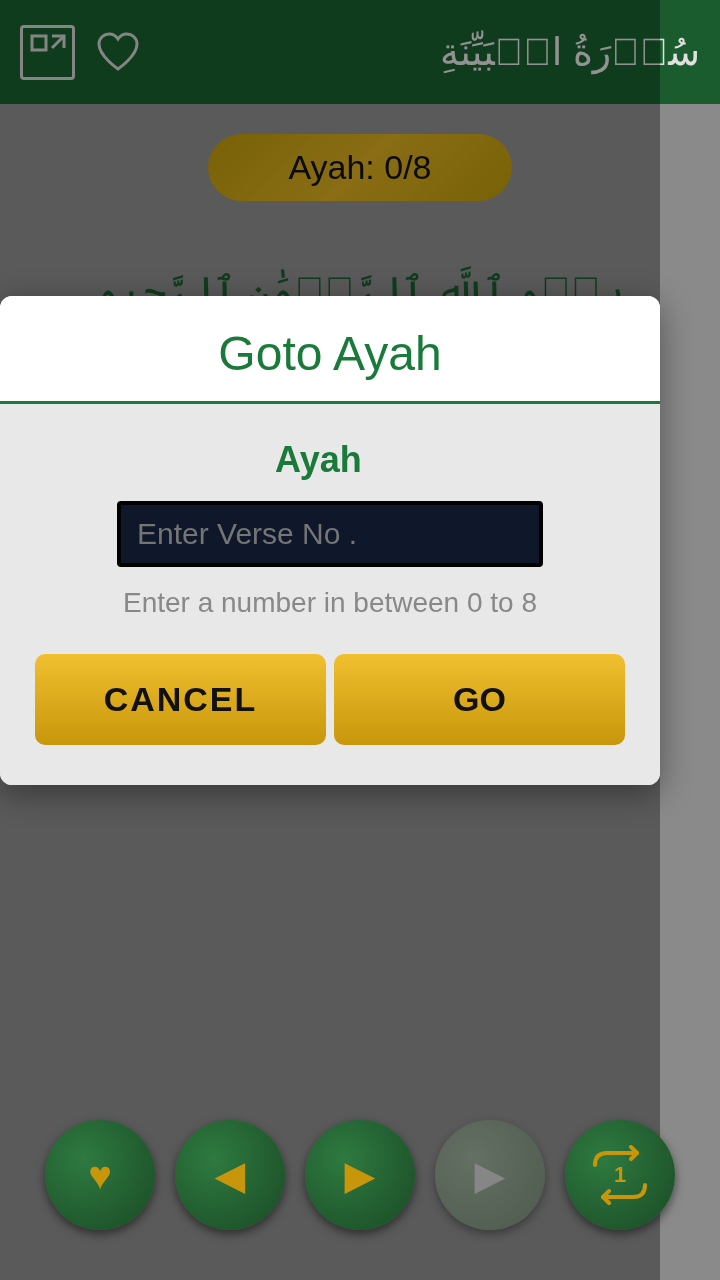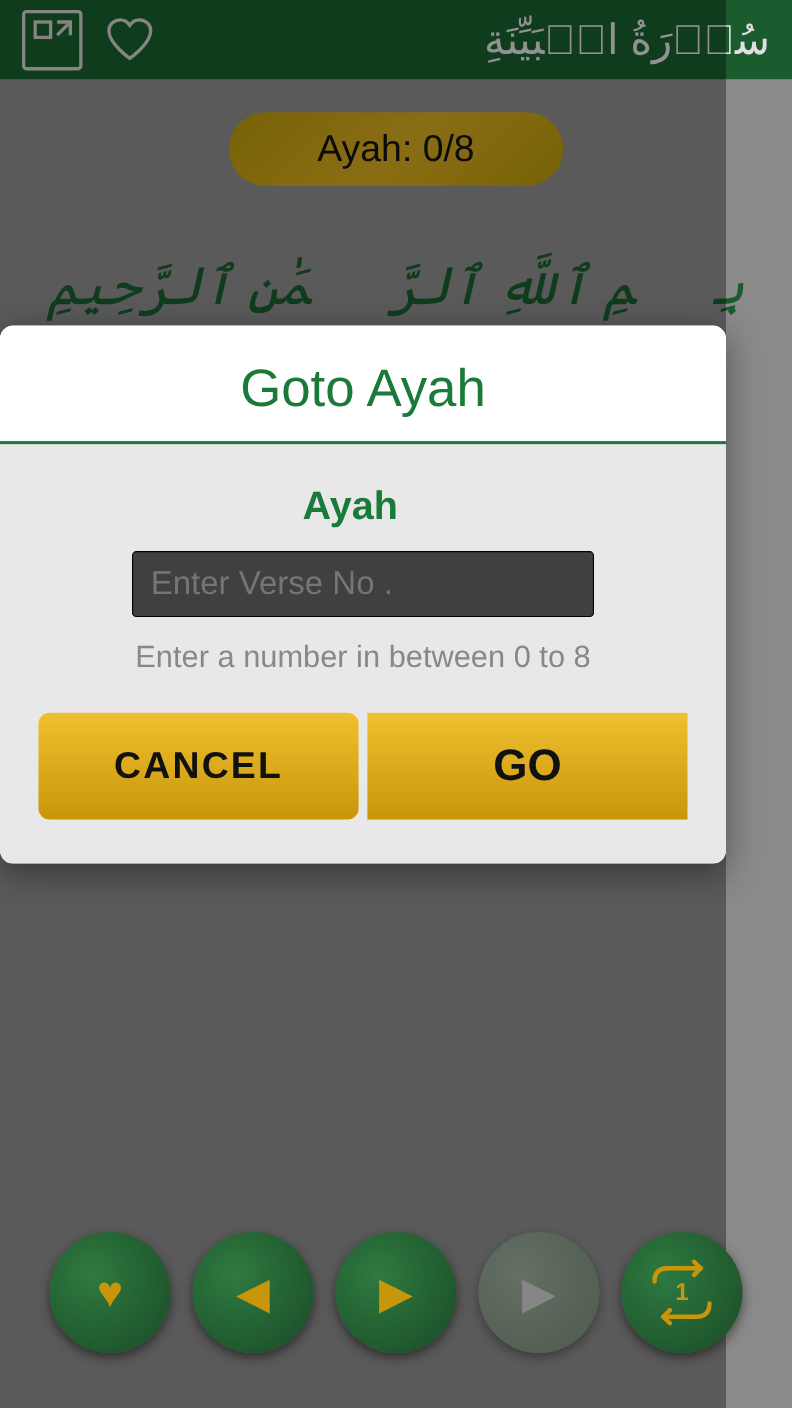--- a/index.html
+++ b/index.html
@@ -8,21 +8,21 @@
       height: 1280px;
       background-color: #8a8a8a;
       font-family: 'Arial', sans-serif;
       overflow: hidden;
       position: relative;
     }
 
     
     .top-bar {
       width: 720px;
-      height: 72px;
+      height: 104px;
       background-color: #1a5c2e;
       display: flex;
       align-items: center;
       justify-content: space-between;
       padding: 0 20px;
     }
     .top-bar-left {
       display: flex;
       align-items: center;
       gap: 18px;
@@ -72,23 +72,22 @@
     
     .arabic-display {
       display: flex;
       justify-content: center;
       align-items: center;
       margin-top: 40px;
       height: 100px;
     }
     .arabic-text {
       color: #1a5c2e;
-      font-size: 48px;
+      font-size: 40px;
       direction: rtl;
-      font-style: italic;
     }
 
     
     .overlay {
       position: absolute;
       top: 0; left: 0;
       width: 660px;
       height: 1280px;
       background: rgba(0,0,0,0.35);
       display: flex;
@@ -128,22 +127,22 @@
       flex-direction: column;
     }
     .ayah-label {
       color: #1a7a3a;
       font-size: 36px;
       font-weight: bold;
       min-width: 110px;
     }
     .ayah-input {
       flex: 1;
-      background: #404040;
-      border: 1px solid #000000;
+      background: #0f172a;
+      border: 4px solid #000000;
       border-radius: 4px;
       padding: 12px 16px;
       font-size: 30px;
       color: #999;
       outline: none;
     }
     .hint-text {
       color: #888;
       font-size: 28px;
       margin-bottom: 35px;
@@ -163,23 +162,23 @@
       font-size: 34px;
       font-weight: bold;
       color: #111;
       cursor: pointer;
       letter-spacing: 2px;
     }
     .btn-go {
       flex: 1;
       background: linear-gradient(180deg, #f0c030 0%, #c8960a 100%);
       border: none;
-      border-radius: 0;
+      border-radius: 10px;
       padding: 26px 0;
-      font-size: 40px;
+      font-size: 34px;
       font-weight: bold;
       color: #111;
       cursor: pointer;
     }
 
     
     .bottom-nav {
       position: absolute;
       bottom: 50px;
       left: 0;

